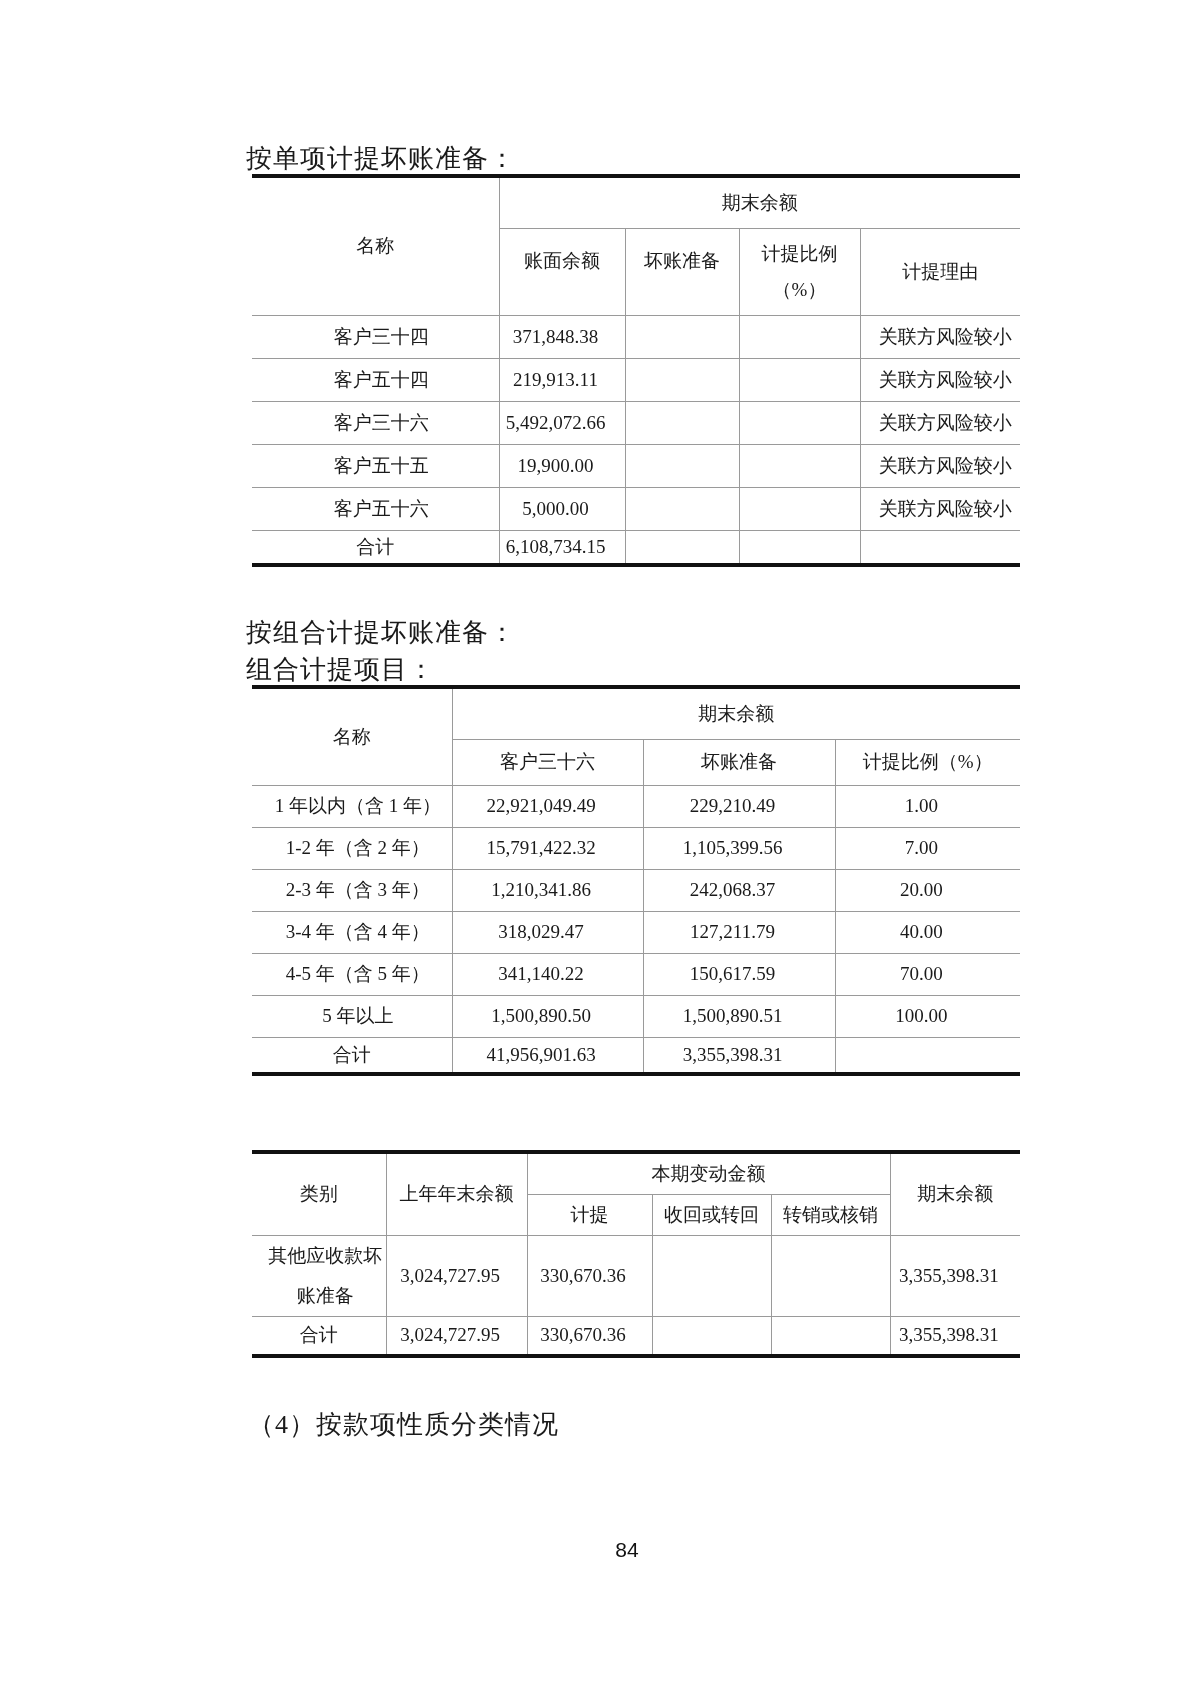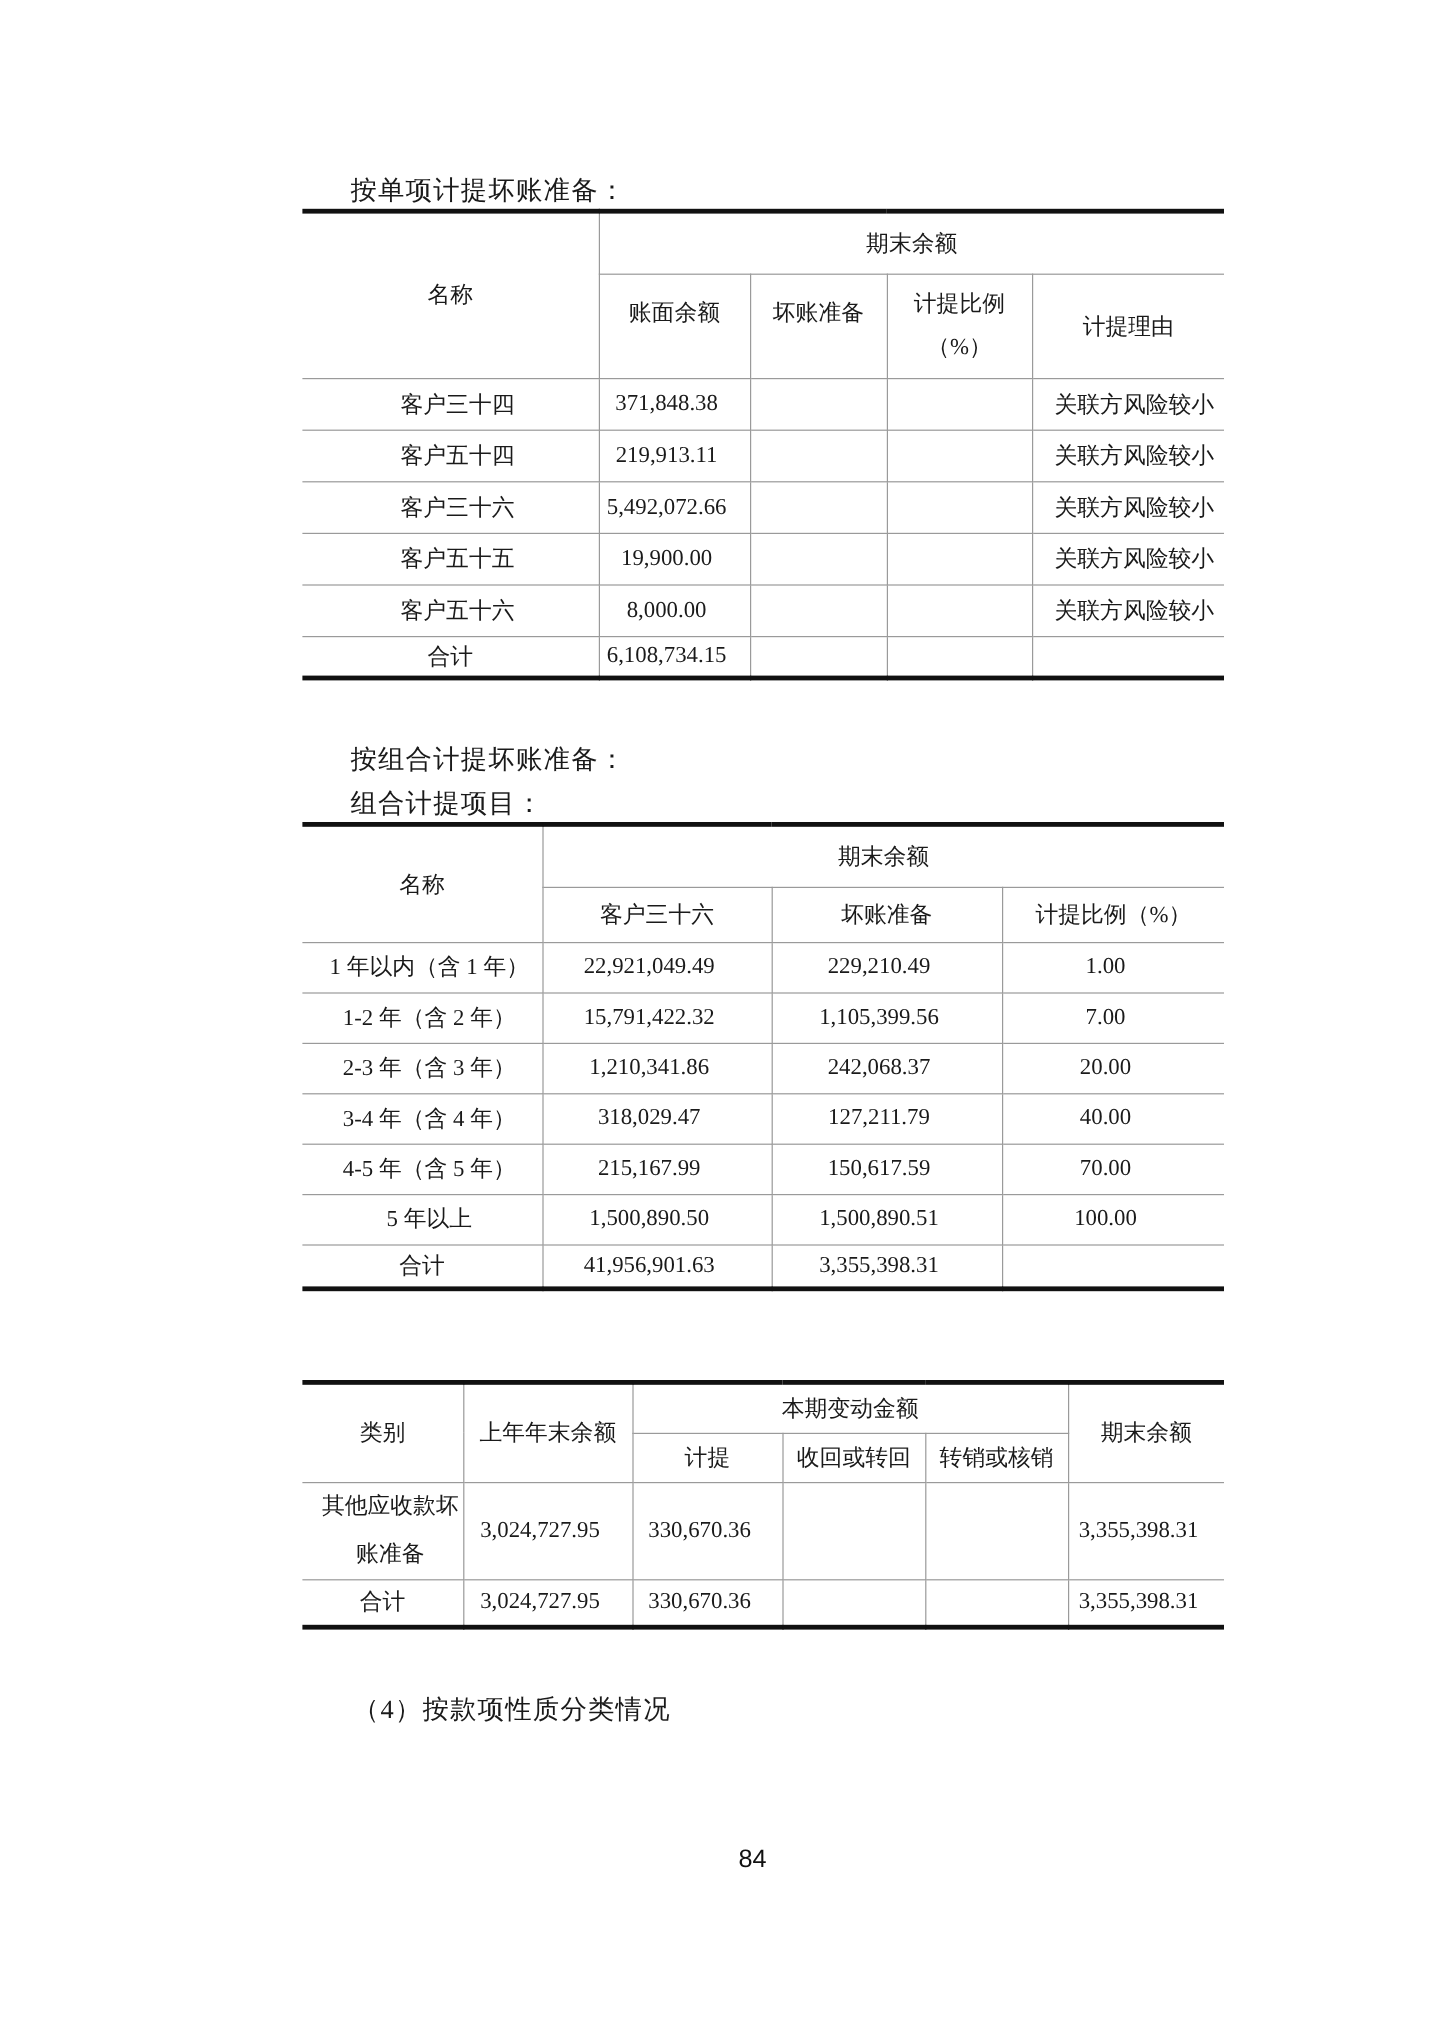--- a/index.html
+++ b/index.html
@@ -8,25 +8,24 @@
     position: relative;
     width: 1200px;
     height: 1696px;
     margin: 0 auto;
     background: #ffffff;
     font-family: "Liberation Serif", "DejaVu Serif", serif;
     color: #1a1a1a;
   }
   .heading {
     position: absolute;
-    font-size: 22px;
+    font-size: 26px;
     line-height: 26px;
     letter-spacing: 1px;
     white-space: nowrap;
-    margin-left: 46px;
   }
   table.fin {
     position: absolute;
     border-collapse: collapse;
     table-layout: fixed;
     width: 768px;
     border-top: 4px solid #111111;
     border-bottom: 4px solid #111111;
     font-size: 19px;
   }
@@ -122,21 +121,21 @@
       </tr>
       <tr class="dr">
         <td class="cell-left">客户五十五</td>
         <td class="cell-num">19,900.00</td>
         <td class="cell-num"></td>
         <td class="cell-num"></td>
         <td class="cell-reason">关联方风险较小</td>
       </tr>
       <tr class="dr">
         <td class="cell-left">客户五十六</td>
-        <td class="cell-num">8,000.00</td>
+        <td class="cell-num">5,000.00</td>
         <td class="cell-num"></td>
         <td class="cell-num"></td>
         <td class="cell-reason">关联方风险较小</td>
       </tr>
       <tr class="sumr">
         <td>合计</td>
         <td class="cell-num">6,108,734.15</td>
         <td class="cell-num"></td>
         <td class="cell-num"></td>
         <td class="cell-reason"></td>
@@ -184,21 +183,21 @@
         <td class="cell-num">20.00</td>
       </tr>
       <tr class="dr">
         <td class="cell-left">3-4 年（含 4 年）</td>
         <td class="cell-num">318,029.47</td>
         <td class="cell-num">127,211.79</td>
         <td class="cell-num">40.00</td>
       </tr>
       <tr class="dr">
         <td class="cell-left">4-5 年（含 5 年）</td>
-        <td class="cell-num">215,167.99</td>
+        <td class="cell-num">341,140.22</td>
         <td class="cell-num">150,617.59</td>
         <td class="cell-num">70.00</td>
       </tr>
       <tr class="dr">
         <td class="cell-left">5 年以上</td>
         <td class="cell-num">1,500,890.50</td>
         <td class="cell-num">1,500,890.51</td>
         <td class="cell-num">100.00</td>
       </tr>
       <tr class="sumr">

